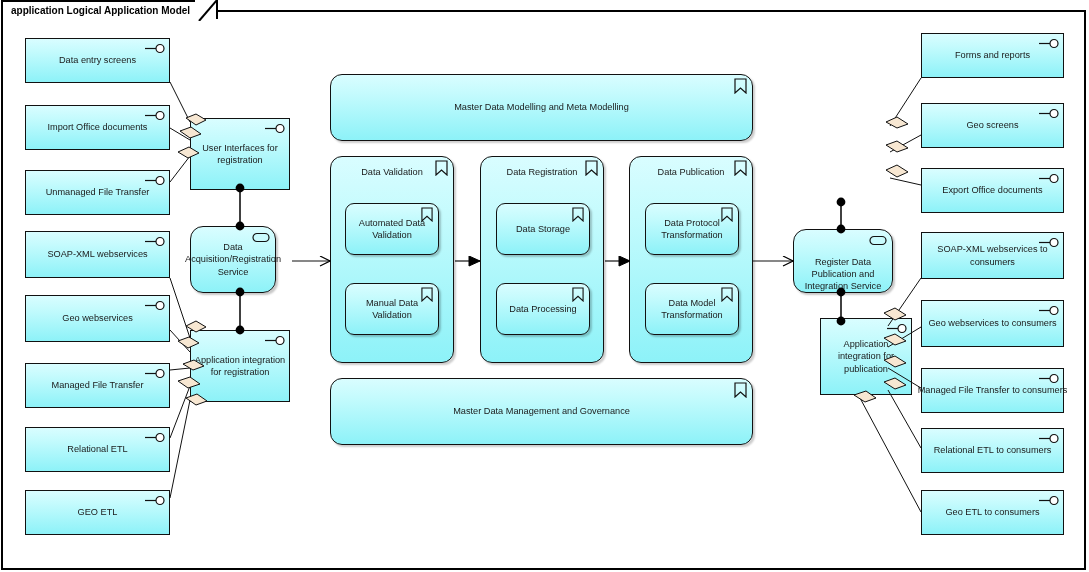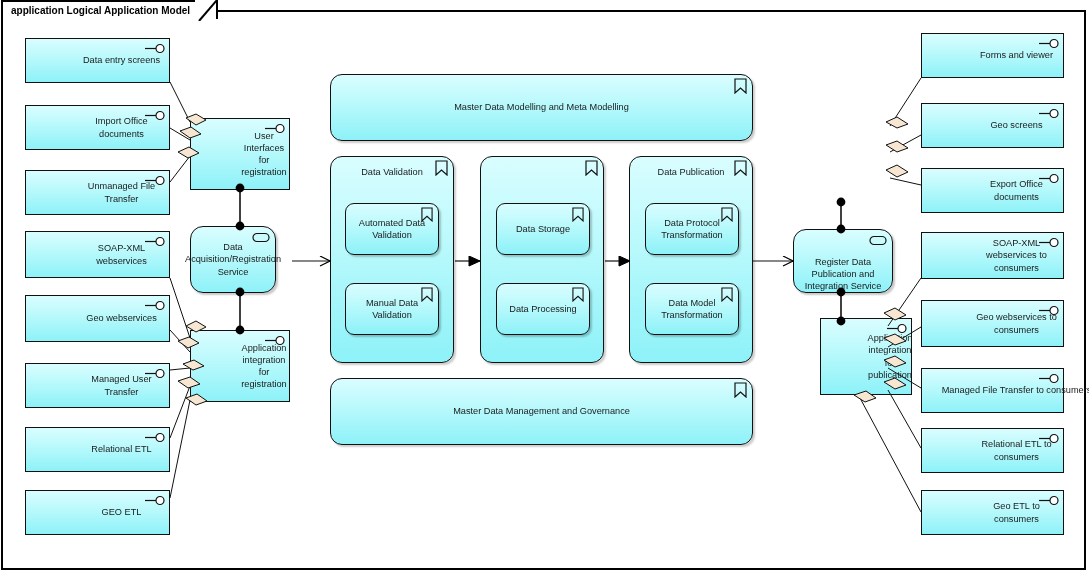--- a/index.html
+++ b/index.html
@@ -66,21 +66,21 @@
     z-index:10;
   }
   .node .label{
     display:block;
     padding:0 3px;
     white-space:normal;
   }
   .node.overflow .label{white-space:nowrap;}
 
   
-  .component{border-radius:0;padding-left:48px;}
+  .component{border-radius:0;}
 
   
   .service{
     border-radius:13px;
     box-shadow:2px 2px 2px rgba(0,0,0,.22);
   }
 
   
   .function{
     border-radius:12px;
@@ -258,21 +258,21 @@
 
   <div class="node component" style="left:25px;top:295px;width:145px;height:47px;">
     <span class="label">Geo webservices</span>
     <svg class="icon iface" viewBox="0 0 20 11">
       <line x1="0" y1="5.5" x2="11" y2="5.5" stroke="#111" stroke-width="1.2"></line>
       <circle cx="15" cy="5.5" r="4" fill="#fff" stroke="#111" stroke-width="1.2"></circle>
     </svg>
   </div>
 
   <div class="node component" style="left:25px;top:363px;width:145px;height:45px;">
-    <span class="label">Managed User Transfer</span>
+    <span class="label">Managed File Transfer</span>
     <svg class="icon iface" viewBox="0 0 20 11">
       <line x1="0" y1="5.5" x2="11" y2="5.5" stroke="#111" stroke-width="1.2"></line>
       <circle cx="15" cy="5.5" r="4" fill="#fff" stroke="#111" stroke-width="1.2"></circle>
     </svg>
   </div>
 
   <div class="node component" style="left:25px;top:427px;width:145px;height:45px;">
     <span class="label">Relational ETL</span>
     <svg class="icon iface" viewBox="0 0 20 11">
       <line x1="0" y1="5.5" x2="11" y2="5.5" stroke="#111" stroke-width="1.2"></line>
@@ -331,20 +331,21 @@
     </svg>
   </div>
   <div class="node subfunction" style="left:345px;top:283px;width:94px;height:52px;">
     <span class="label">Manual Data Validation</span>
     <svg class="icon fn-sm" viewBox="0 0 13 16">
       <path d="M1,1 L12,1 L12,15 L6.5,10 L1,15 Z" fill="none" stroke="#111" stroke-width="1.2"></path>
     </svg>
   </div>
 
   <div class="node function group" style="left:480px;top:156px;width:124px;height:207px;">
+    <span class="label">Data Registration</span>
     <svg class="icon fn" viewBox="0 0 13 16">
       <path d="M1,1 L12,1 L12,15 L6.5,10 L1,15 Z" fill="none" stroke="#111" stroke-width="1.2"></path>
     </svg>
   </div>
   <div class="node subfunction" style="left:496px;top:203px;width:94px;height:52px;">
     <span class="label">Data Storage</span>
     <svg class="icon fn-sm" viewBox="0 0 13 16">
       <path d="M1,1 L12,1 L12,15 L6.5,10 L1,15 Z" fill="none" stroke="#111" stroke-width="1.2"></path>
     </svg>
   </div>
@@ -391,21 +392,21 @@
 
   <div class="node component" style="left:796px;top:318px;width:92px;height:77px;margin-left:24px;">
     <span class="label">Application integration for publication</span>
     <svg class="icon iface" viewBox="0 0 20 11">
       <line x1="0" y1="5.5" x2="11" y2="5.5" stroke="#111" stroke-width="1.2"></line>
       <circle cx="15" cy="5.5" r="4" fill="#fff" stroke="#111" stroke-width="1.2"></circle>
     </svg>
   </div>
 
   <div class="node component" style="left:921px;top:33px;width:143px;height:45px;">
-    <span class="label">Forms and viewer</span>
+    <span class="label">Forms and reports</span>
     <svg class="icon iface" viewBox="0 0 20 11">
       <line x1="0" y1="5.5" x2="11" y2="5.5" stroke="#111" stroke-width="1.2"></line>
       <circle cx="15" cy="5.5" r="4" fill="#fff" stroke="#111" stroke-width="1.2"></circle>
     </svg>
   </div>
 
   <div class="node component" style="left:921px;top:103px;width:143px;height:45px;">
     <span class="label">Geo screens</span>
     <svg class="icon iface" viewBox="0 0 20 11">
       <line x1="0" y1="5.5" x2="11" y2="5.5" stroke="#111" stroke-width="1.2"></line>

